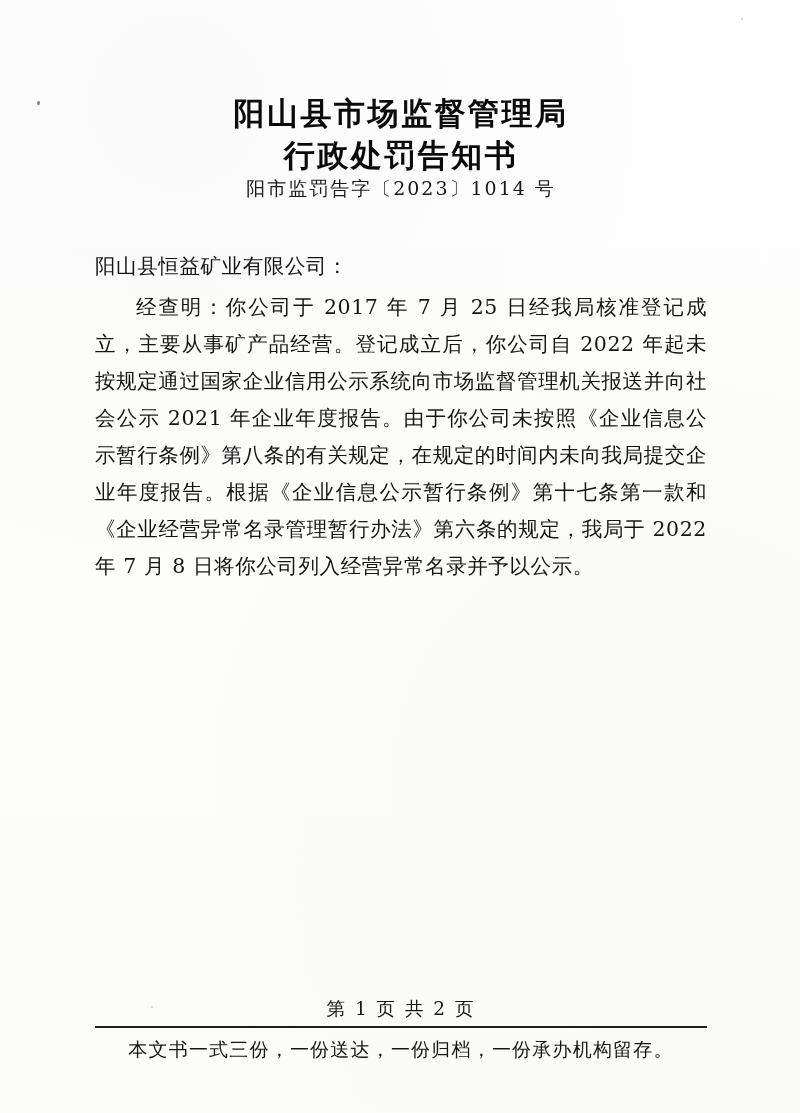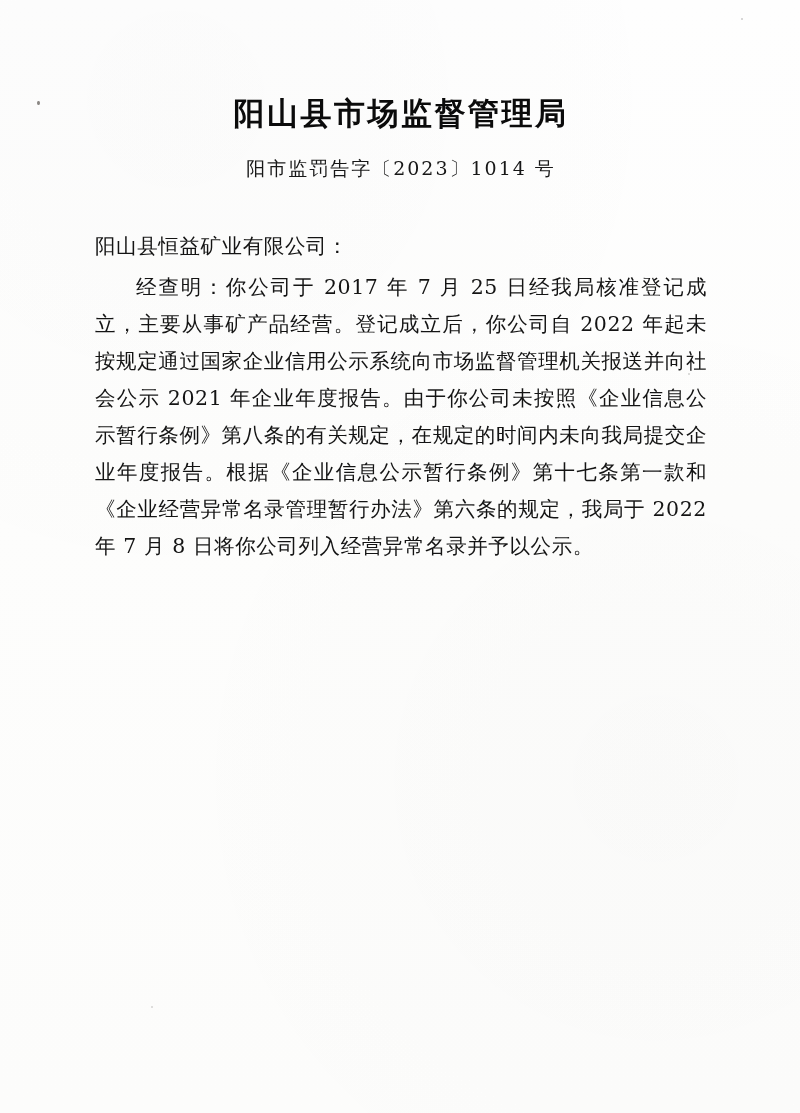--- a/index.html
+++ b/index.html
@@ -57,21 +57,20 @@
   .doc-title-line {
     font-family: "DejaVu Serif", "Liberation Serif", serif;
     font-weight: 700;
     font-size: 31px;
     line-height: 42px;
     letter-spacing: 2.5px;
     color: #0b0b0b;
     white-space: nowrap;
   }
   .doc-number {
-    margin-top: 22px;
     font-size: 19px;
     letter-spacing: 2px;
     color: #171717;
     white-space: nowrap;
   }
 
   
   .body-text {
     margin-top: 46px;
     font-size: 20.5px;
@@ -130,24 +129,30 @@
 
   <div class="speck s1"></div>
   <div class="speck s2"></div>
   <div class="speck s3"></div>
   <div class="speck s4"></div>
 
   <div class="content">
 
     <div class="title-block">
       <div class="doc-title-line">阳山县市场监督管理局</div>
+      <div class="doc-title-line">行政处罚告知书</div>
       <div class="doc-number">阳市监罚告字〔2023〕1014 号</div>
     </div>
 
     <div class="body-text">
       <p class="addressee">阳山县恒益矿业有限公司：</p>
       <p class="para">经查明：你公司于 2017 年 7 月 25 日经我局核准登记成立，主要从事矿产品经营。登记成立后，你公司自 2022 年起未按规定通过国家企业信用公示系统向市场监督管理机关报送并向社会公示 2021 年企业年度报告。由于你公司未按照《企业信息公示暂行条例》第八条的有关规定，在规定的时间内未向我局提交企业年度报告。根据《企业信息公示暂行条例》第十七条第一款和《企业经营异常名录管理暂行办法》第六条的规定，我局于 2022 年 7 月 8 日将你公司列入经营异常名录并予以公示。</p>
     </div>
 
   </div>
 
+  <div class="footer">
+    <div class="page-number">第 1 页 共 2 页</div>
+    <hr class="footer-rule">
+    <div class="footer-note">本文书一式三份，一份送达，一份归档，一份承办机构留存。</div>
+  </div>
 
 </div>
 
 </body></html>

